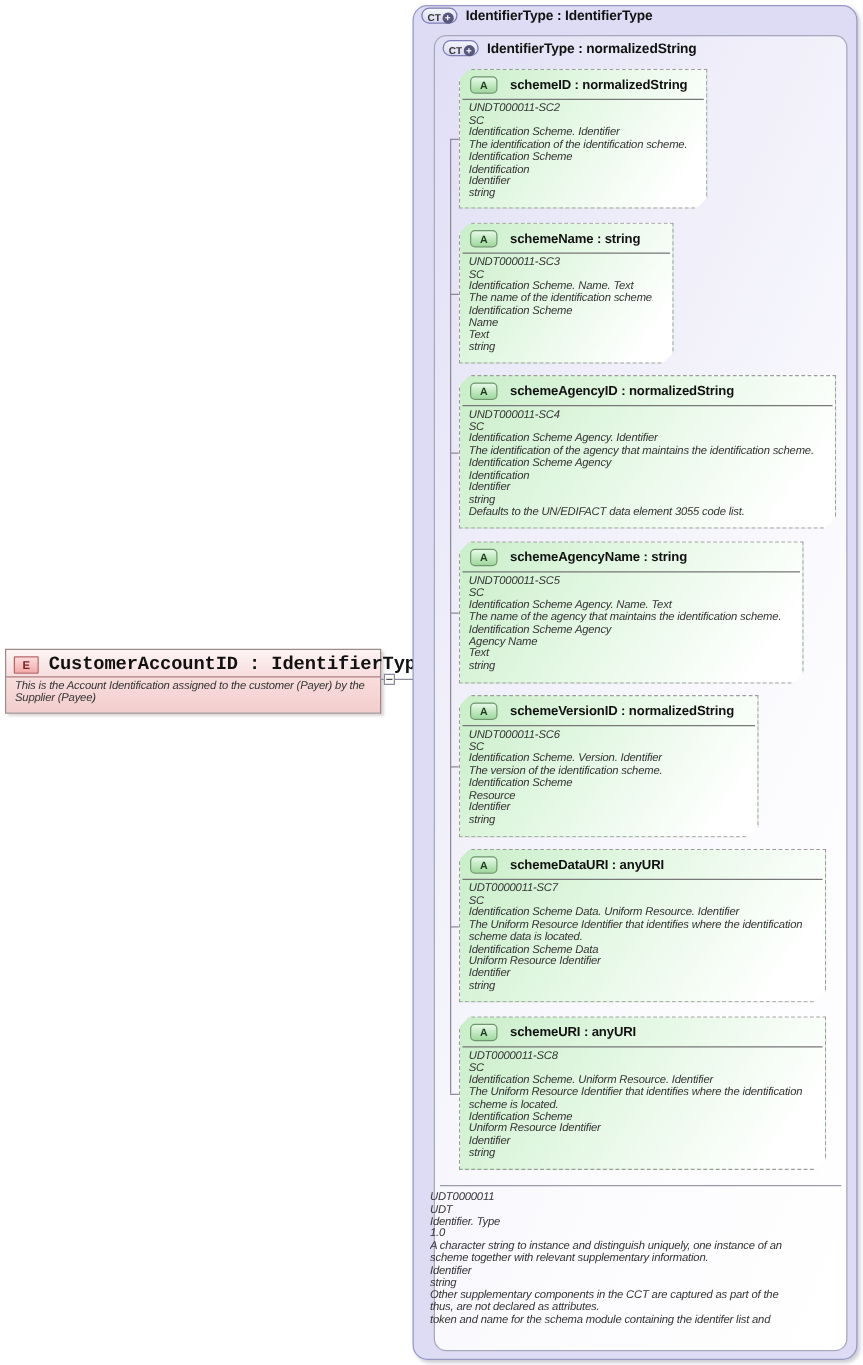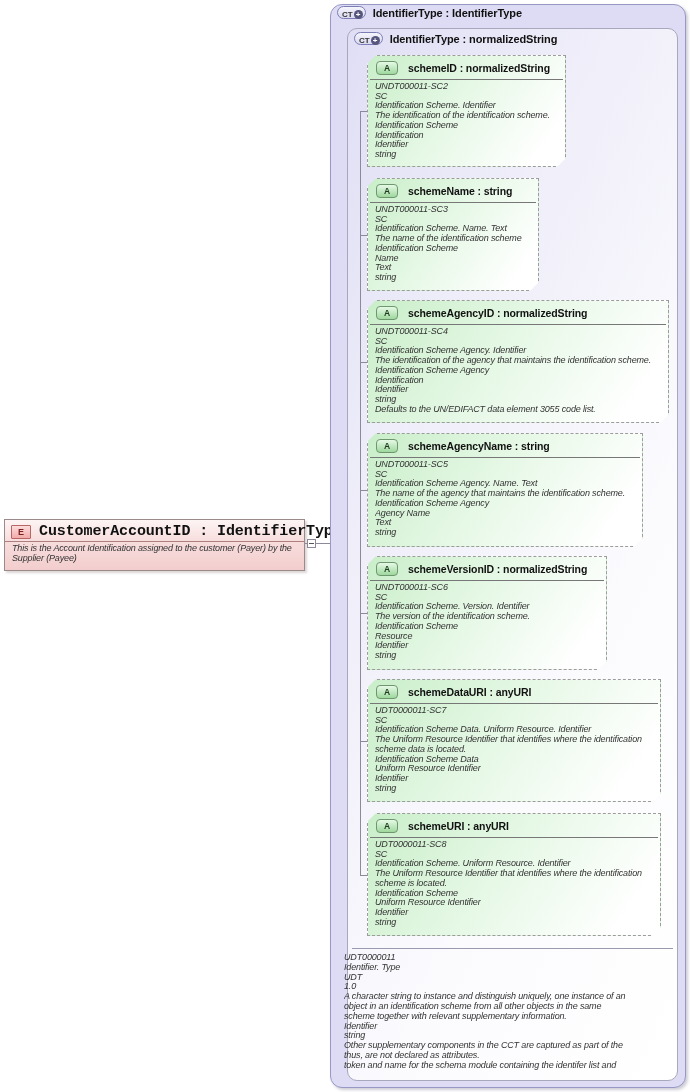--- a/index.html
+++ b/index.html
@@ -267,25 +267,24 @@
       <div class="stub-line" style="top: 490px;"></div>
       <div class="stub-line" style="top: 613px;"></div>
       <div class="stub-line" style="top: 740.5px;"></div>
       <div class="stub-line" style="top: 874.5px;"></div>
       <div class="branch-line" style="top: 111px; height: 763.5px;"></div>
     </div>
 
   <div id="facets-sep"></div>
   <div id="facets">
       <div class="line">UDT0000011</div>
+      <div class="line">UDT</div>
       <div class="line">Identifier. Type</div>
-      <div class="line">UDT</div>
       <div class="line">1.0</div>
       <div class="line">A character string to instance and distinguish uniquely, one instance of an</div>
-      <div class="line">object in an identification scheme from all other objects in the same</div>
       <div class="line">scheme together with relevant supplementary information.</div>
       <div class="line">Identifier</div>
       <div class="line">string</div>
       <div class="line">Other supplementary components in the CCT are captured as part of the</div>
       <div class="line">thus, are not declared as attributes.</div>
       <div class="line">token and name for the schema module containing the identifer list and</div>
     </div>
 </div>
 
 </body></html>

